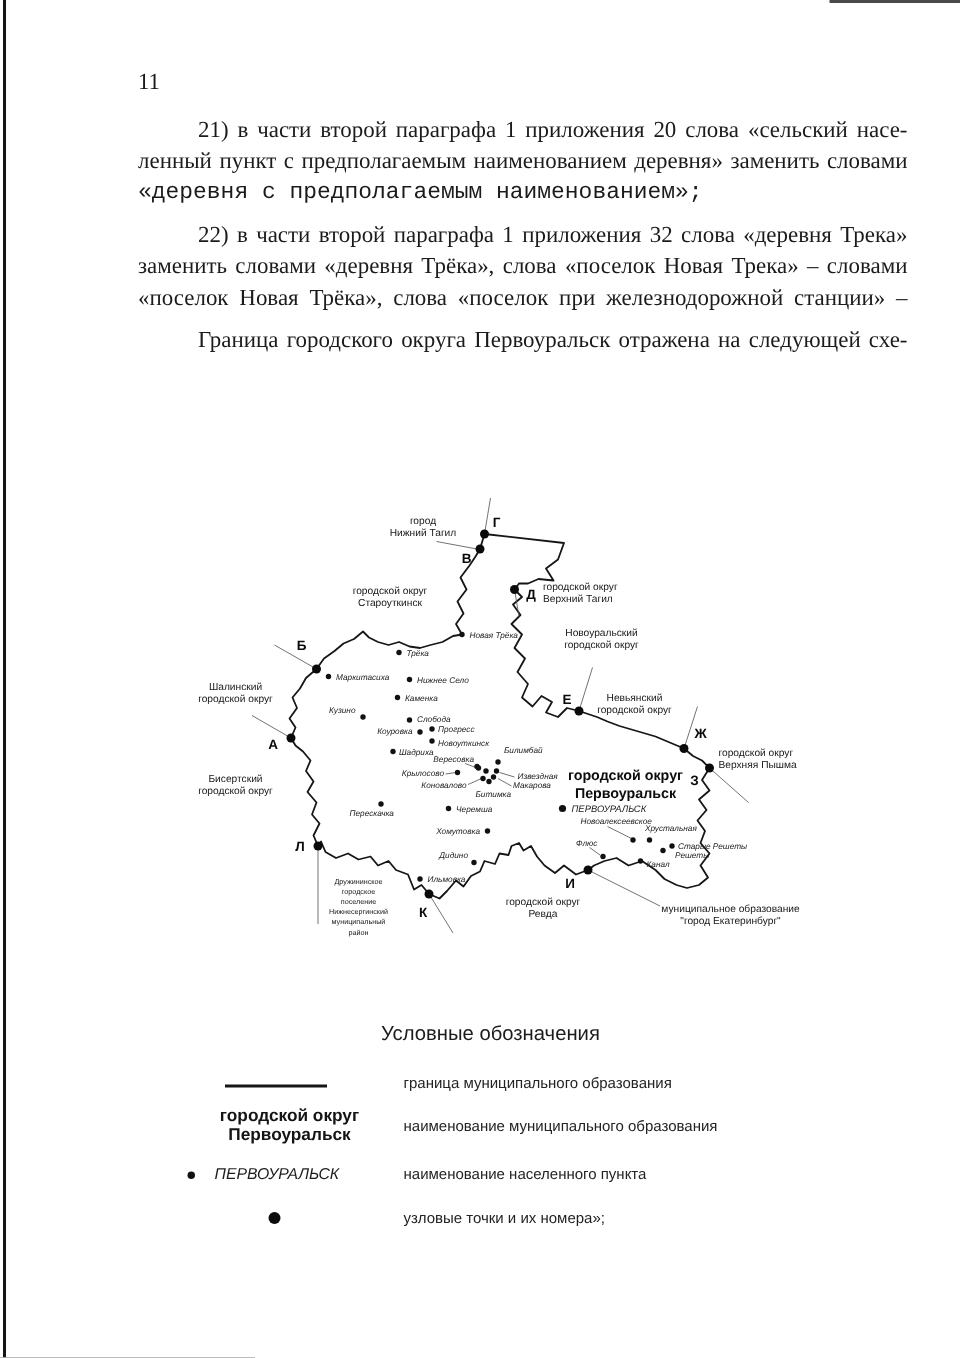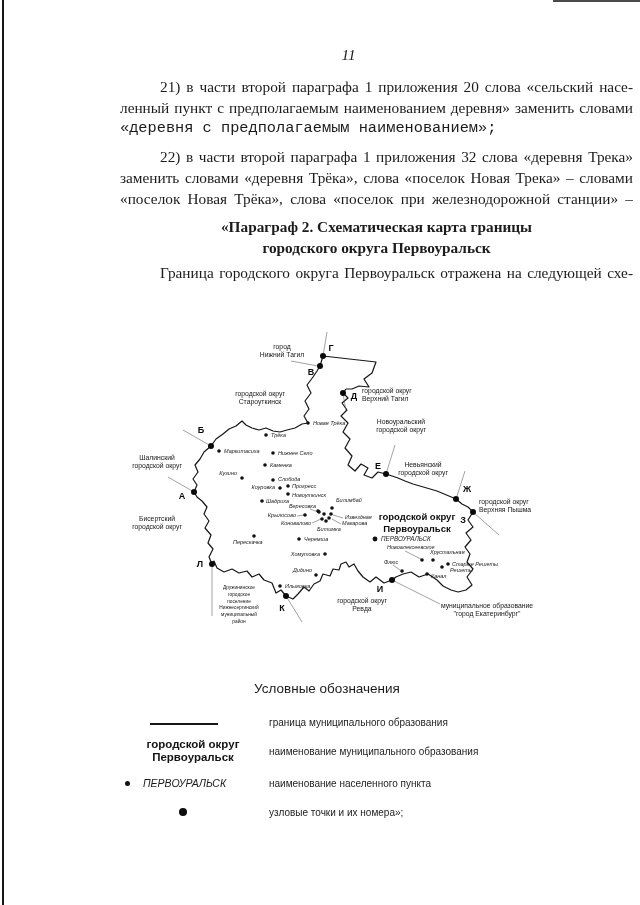--- a/index.html
+++ b/index.html
@@ -2,22 +2,22 @@
 <html lang="ru"><head>
 <meta charset="utf-8">
 <style>
   html,body{margin:0;padding:0;background:#888;}
   #page{position:relative;width:640px;height:905px;background:#ffffff;overflow:hidden;
         font-family:"Liberation Serif",serif;color:#1b1b1b;}
   
   .art-left{position:absolute;left:2px;top:0;width:2px;height:905px;background:#151515;}
   .art-top{position:absolute;left:553px;top:0;width:87px;height:2px;background:#4a4a4a;}
   
-  .pageno{position:absolute;left:92px;top:46px;width:513px;text-align:center;font-size:15.3px;font-style:italic;}
-  .textblock{position:absolute;left:92px;top:76px;width:513px;font-size:15.3px;line-height:21px;margin-left:28px;}
+  .pageno{position:absolute;left:92px;top:46px;width:513px;text-align:left;font-size:15.3px;}
+  .textblock{position:absolute;left:92px;top:76px;width:513px;font-size:15.3px;line-height:21px;}
   .para{margin:0 0 7px 0;}
   .line{text-align:justify;text-align-last:justify;white-space:normal;}
   .line.last{text-align-last:left;font-family:Liberation Mono, monospace;}
   .line.first{text-indent:40px;}
   .headblock{margin:2px 0 4px 0;font-weight:bold;}
   .h-line{text-align:center;}
   
   .map{position:absolute;left:105px;top:331px;width:480px;height:305px;}
   .map svg{position:absolute;left:0;top:0;}
   .border-path{fill:none;stroke:#161616;stroke-width:1.2;stroke-linejoin:round;}
@@ -55,24 +55,20 @@
         <div class="para">
           <div class="line first">21) в части второй параграфа 1 приложения 20 слова «сельский насе-</div>
           <div class="line">ленный пункт с предполагаемым наименованием деревня» заменить словами</div>
           <div class="line last">«деревня с предполагаемым наименованием»;</div>
         </div>
         <div class="para">
           <div class="line first">22) в части второй параграфа 1 приложения 32 слова «деревня Трека»</div>
           <div class="line">заменить словами «деревня Трёка», слова «поселок Новая Трека» – словами</div>
           <div class="line">«поселок Новая Трёка», слова «поселок при железнодорожной станции» –</div>
         </div>
-      </div>
-    <div class="headblock" id="heading">
-        <div class="h-line">«Параграф 2. Схематическая карта границы</div>
-        <div class="h-line">городского округа Первоуральск</div>
       </div>
     <div id="intro">
         <div class="line first">Граница городского округа Первоуральск отражена на следующей схе-</div>
       </div>
   </div>
 
   <div class="map">
     <svg id="mapsvg" width="480" height="305" viewBox="0 0 480 305">
       <path class="border-path" d="M218,25 L271,31 L267,42 L259,48 L264,56 L254,55 L247,58 L241,58 L238,62 L243,67 L237,72 L242,79 L236,85 L243,92 L238,101 L245,108 L240,117 L247,125 L243,134 L250,140 L256,133 L263,137 L259,144 L267,147 L273,141 L281,143 L293,147 L300,150 L308,153 L332,160 L351,168 L357,173 L363,176 L368,181 L363,189 L368,196 L361,202 L366,209 L360,216 L365,223 L362,231 L368,238 L362,246 L367,254 L361,259 L353,261 L346,259 L338,255 L332,249 L323,243 L314,246 L306,241 L298,243 L291,246 L287,249 L279,252 L271,246 L265,251 L258,246 L253,240 L249,233 L244,236 L241,231 L236,233 L234,239 L228,238 L225,245 L218,243 L215,250 L209,253 L204,260 L199,256 L193,263 L188,268 L181,265 L176,259 L171,262 L167,252 L159,249 L154,243 L147,246 L142,240 L134,242 L127,238 L119,241 L112,237 L109,230 L107,233 L104,226 L108,218 L103,212 L106,204 L100,197 L104,190 L99,183 L102,176 L97,170 L92,166 L89,161 L92,154 L88,148 L93,141 L90,134 L95,128 L99,121 L106,115 L111,108 L118,103 L124,98 L131,95 L137,90 L141,94 L147,97 L154,99 L161,97 L168,100 L175,101 L182,99 L190,97 L197,93 L203,92 L199,85 L204,78 L200,70 L206,62 L202,54 L208,46 L212,40 L215,35 Z"></path>
     <text class="nb" text-anchor="middle"><tspan x="177" y="18">город</tspan><tspan x="177" y="26">Нижний Тагил</tspan></text>

